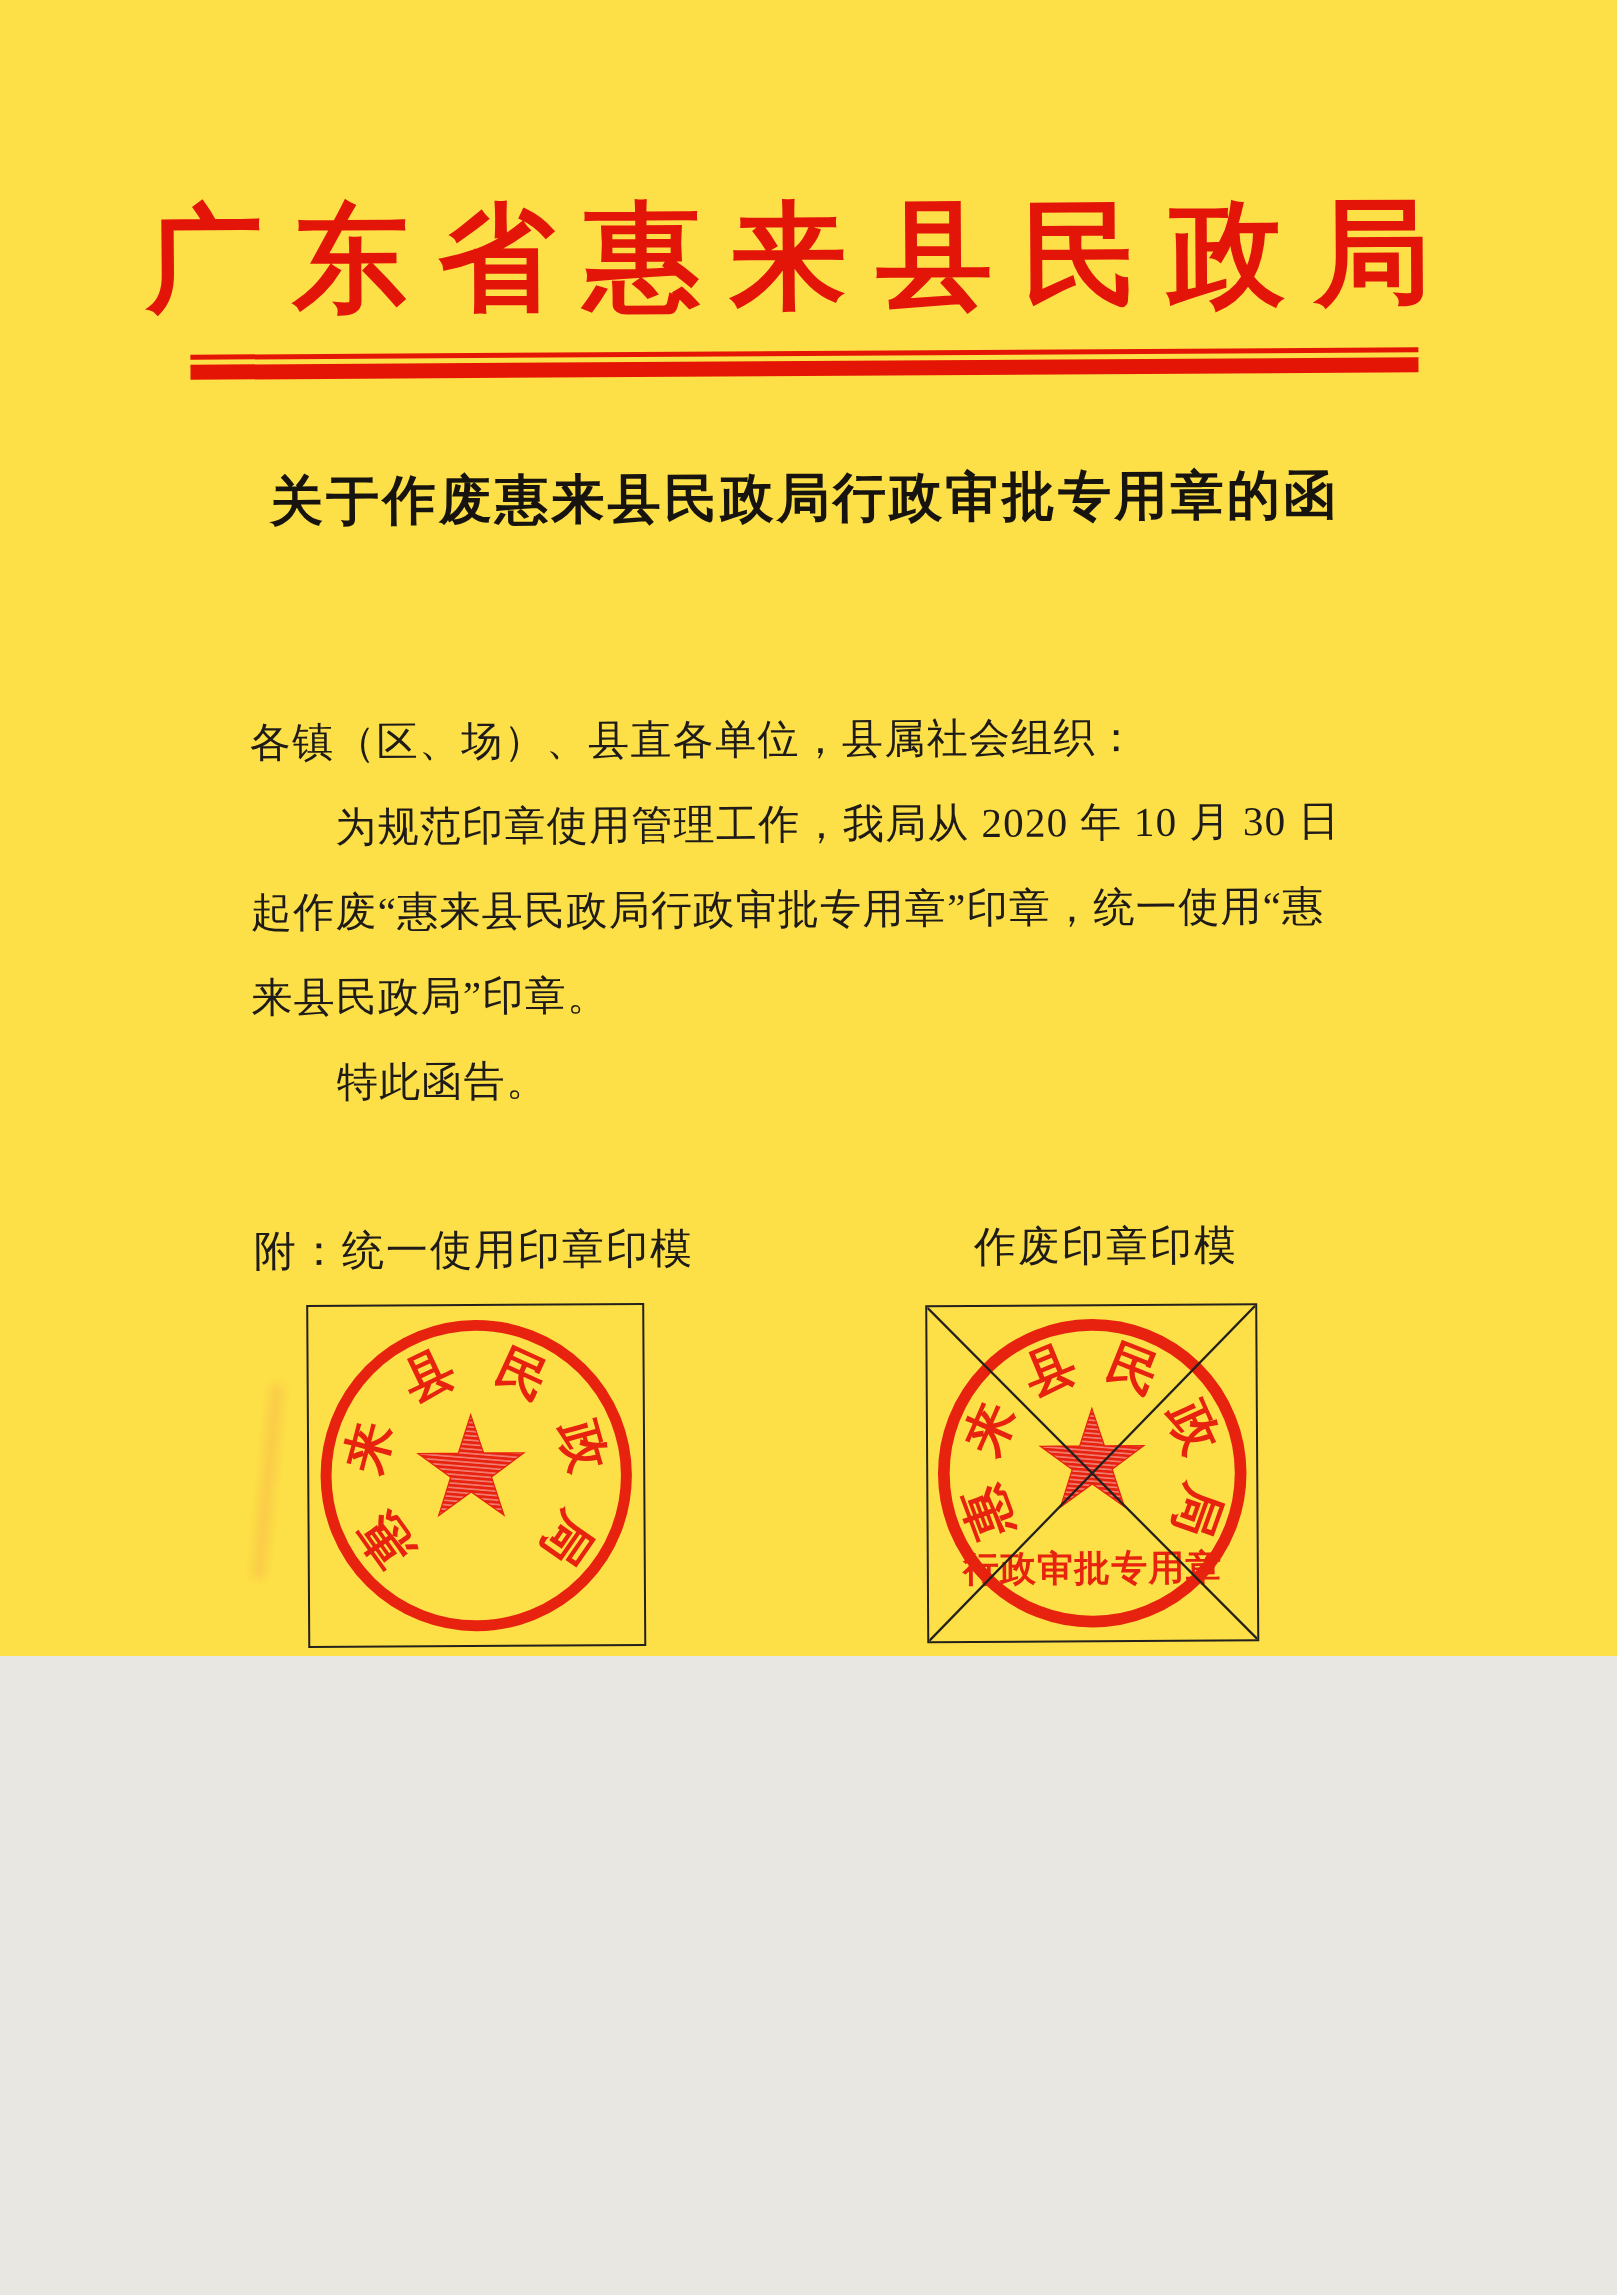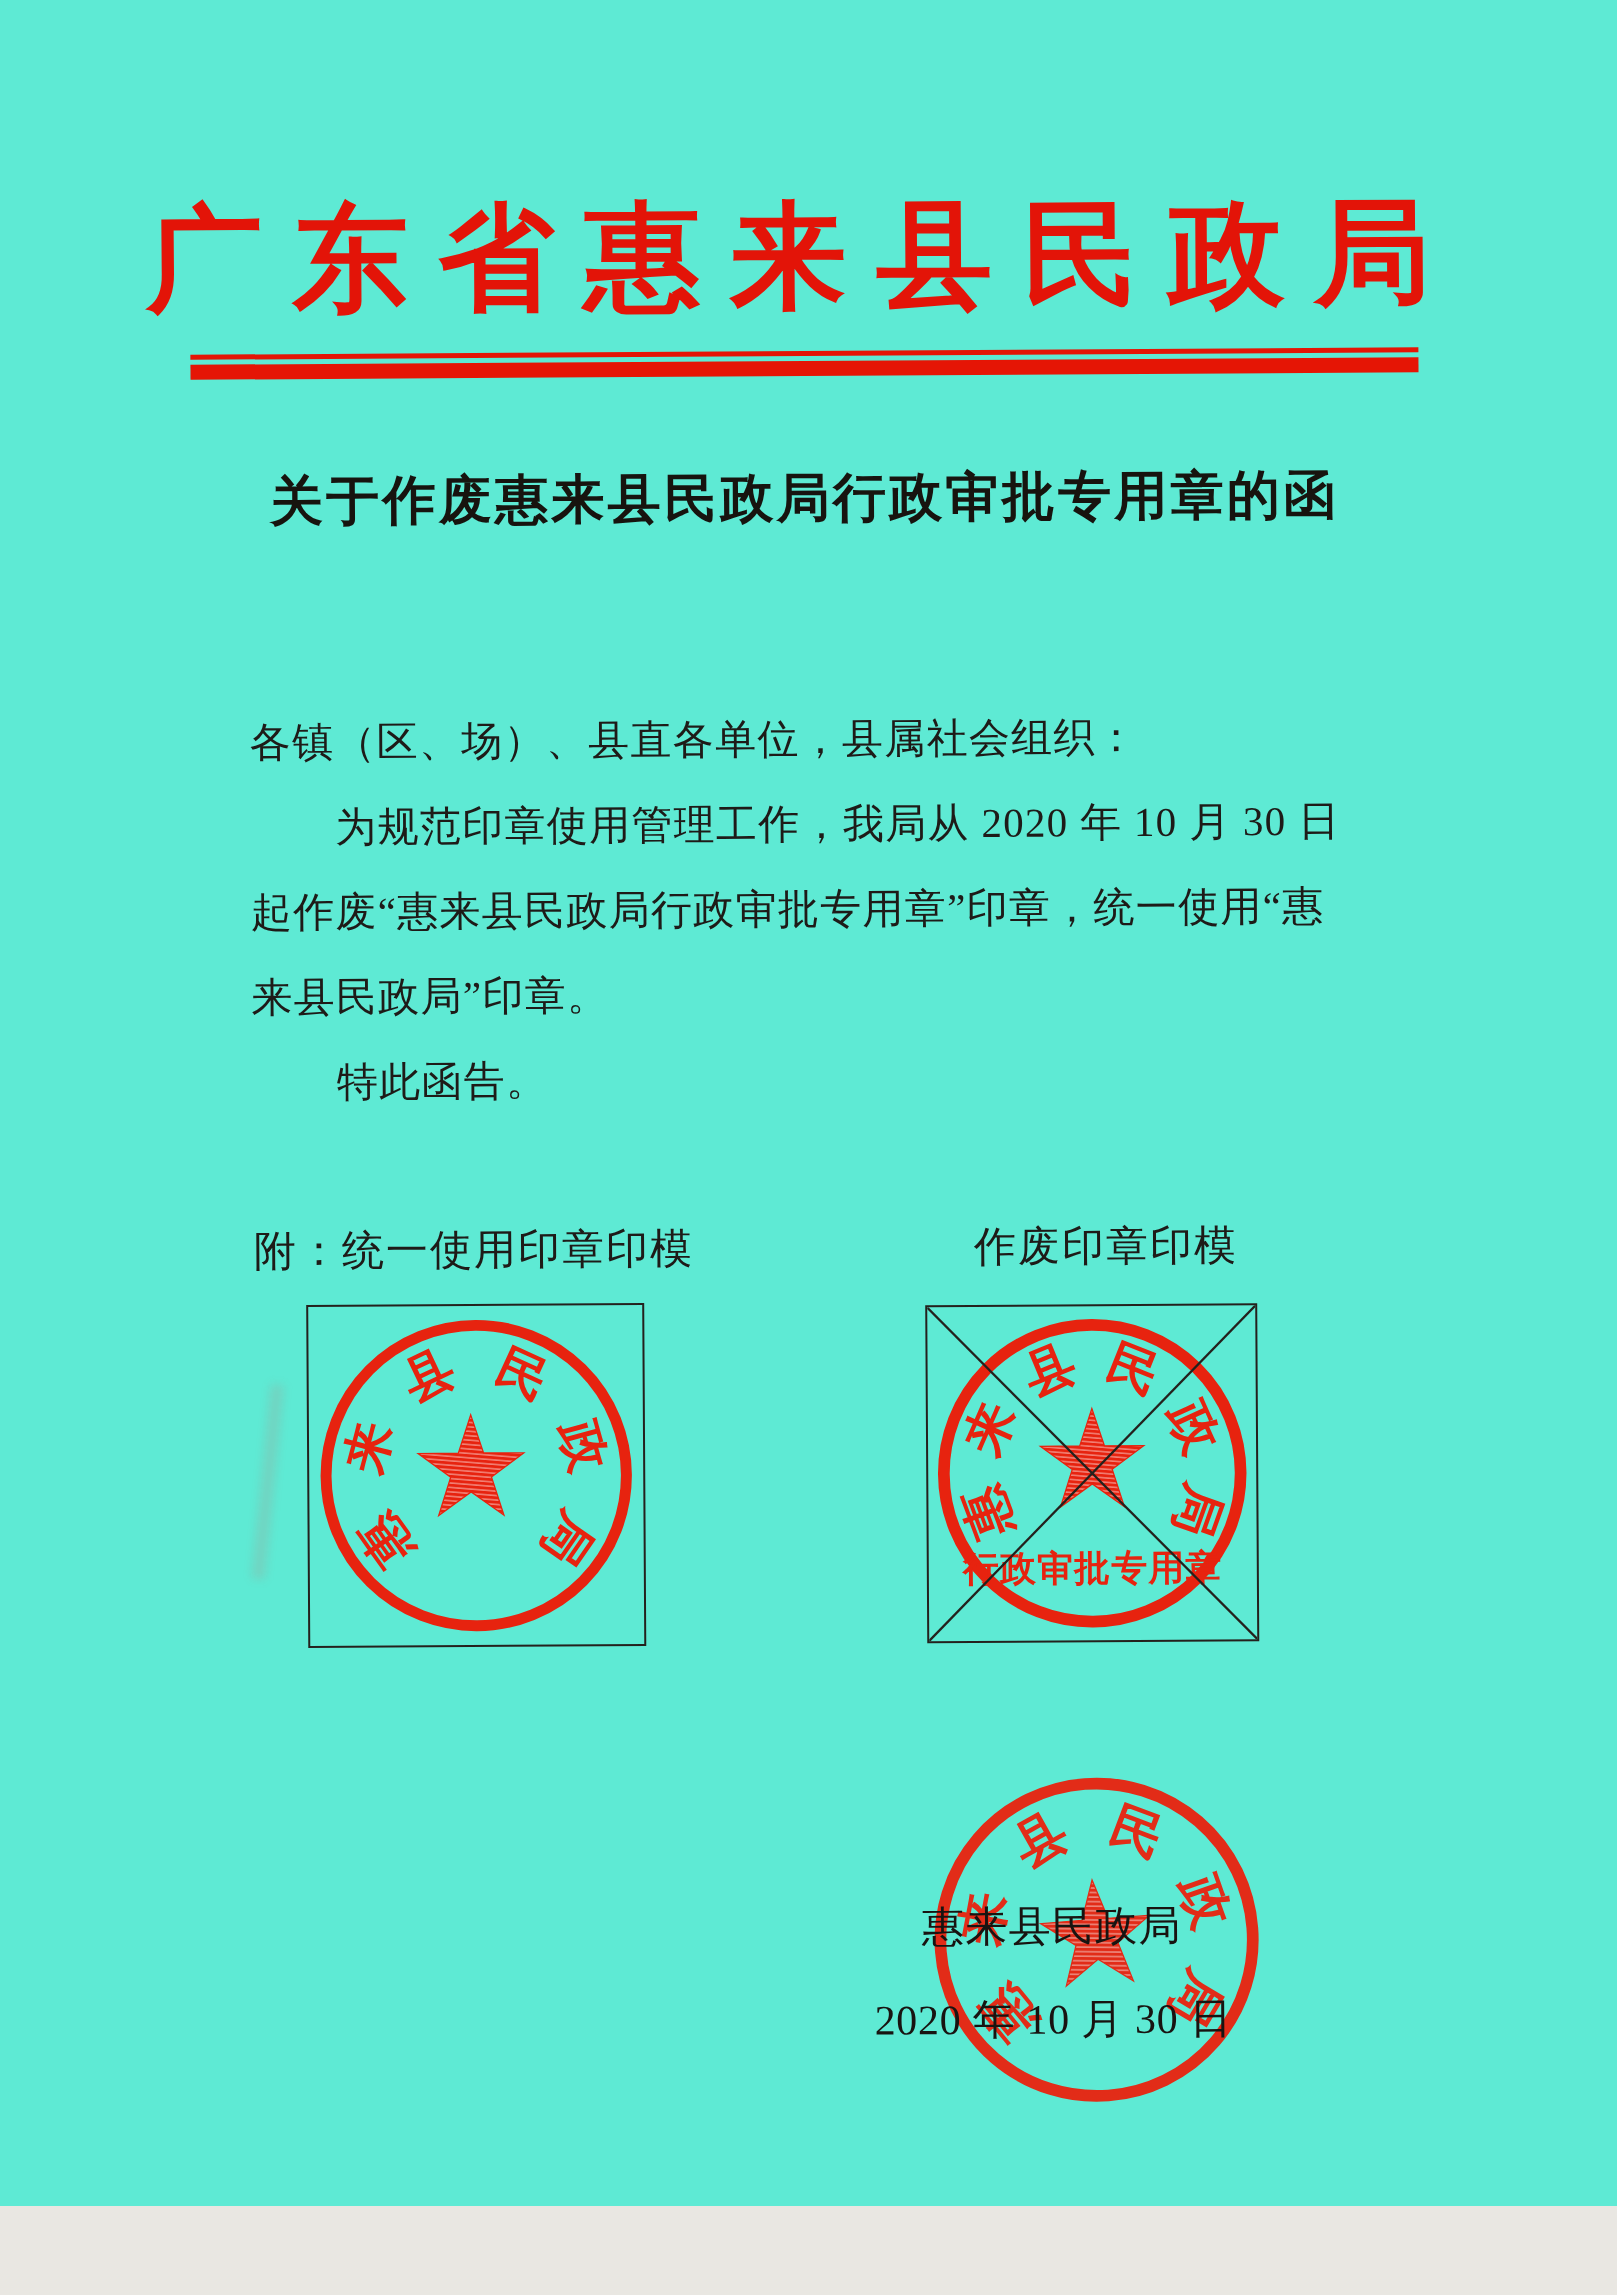--- a/index.html
+++ b/index.html
@@ -1,18 +1,18 @@
 <!DOCTYPE html>
 <html style="font-size:10.4px"><head>
 <meta charset="utf-8">
 <style>
   html,body{margin:0;padding:0;background:#e9e7e2;}
   .page{
-    position:relative; width:1617px; height:2206px;
-    background:#5eead4; overflow:hidden;
+    position:relative; width:1617px; height:1656px;
+    background:#fde047; overflow:hidden;
     font-family:"Liberation Serif", serif;
   }
   .tilt{ position:absolute; inset:0; transform:rotate(-0.35deg); transform-origin:809px 1108px; }
 
   
   .agency-header{
     position:absolute; top:199px; left:0; width:100%;
     text-align:center; white-space:nowrap;
     font-size:116px; font-weight:700; letter-spacing:30px;
     color:#e31408; line-height:1;

